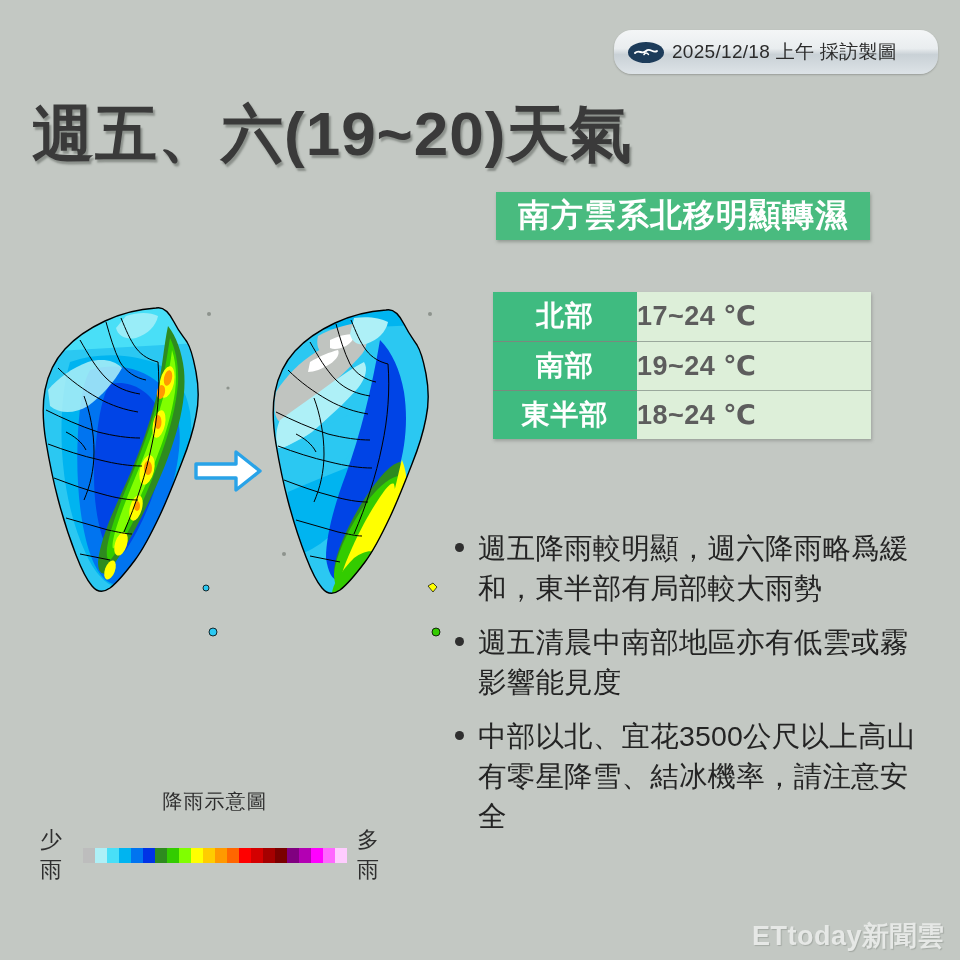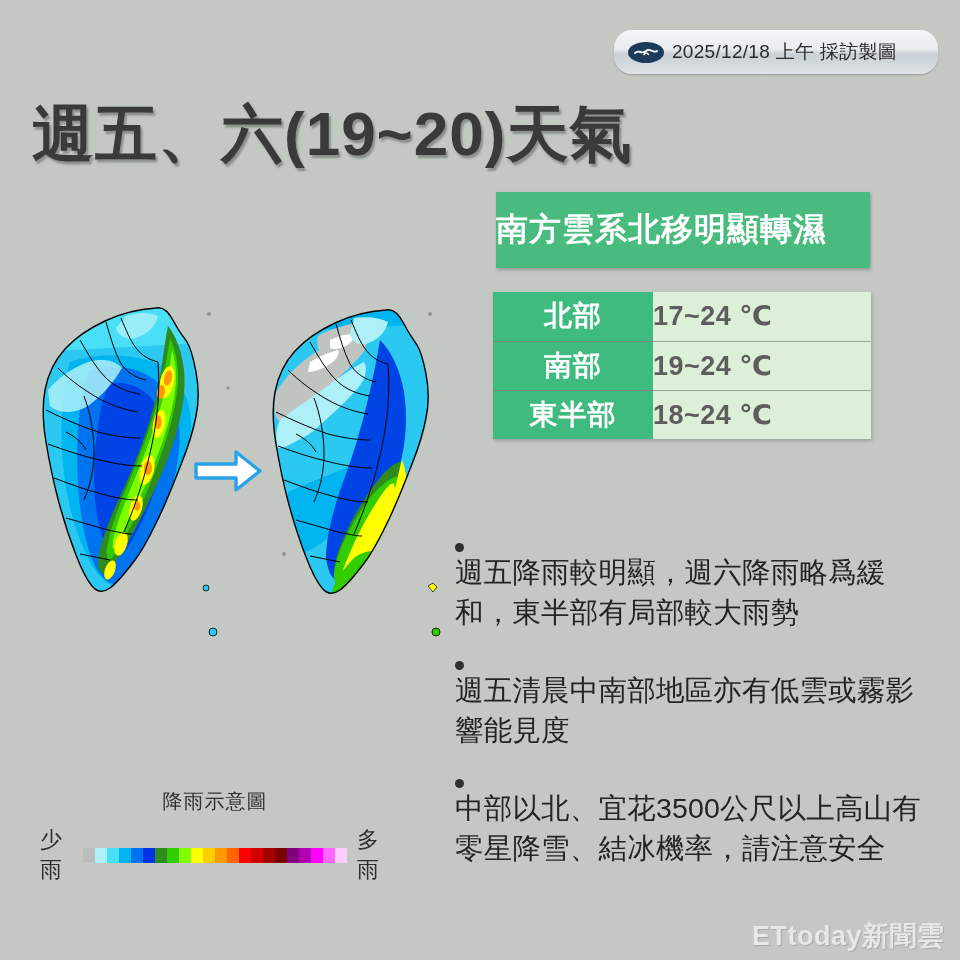--- a/index.html
+++ b/index.html
@@ -66,25 +66,25 @@
     text-shadow: 2px 3px 2px rgba(120,126,120,0.75);
     white-space: nowrap;
   }
 
   
   .banner {
     position: absolute;
     top: 192px;
     left: 496px;
     width: 374px;
-    height: 76px;
+    height: 48px;
     background: #49bb7f;
     display: flex;
     align-items: center;
-    justify-content: flex-start;
+    justify-content: center;
     box-shadow: 1px 2px 3px rgba(110,116,110,0.55);
   }
   .banner-text {
     font-size: 32px;
     font-weight: bold;
     color: #ffffff;
     letter-spacing: 1px;
     white-space: nowrap;
   }
 
@@ -92,21 +92,21 @@
   .temp-table {
     position: absolute;
     top: 292px;
     left: 493px;
     width: 378px;
     border-collapse: collapse;
     box-shadow: 1px 2px 3px rgba(110,116,110,0.45);
   }
   .temp-table tr { height: 49px; }
   .temp-region {
-    width: 160px;
+    width: 144px;
     background: #3fbb80;
     color: #ffffff;
     font-size: 28px;
     font-weight: bold;
     text-align: center;
     letter-spacing: 1px;
     border-bottom: 1px solid #7a8a7e;
     padding: 0;
   }
   .temp-table tr:last-child .temp-region { border-bottom: none; }
@@ -125,21 +125,20 @@
   .bullets {
     position: absolute;
     top: 528px;
     left: 455px;
     width: 470px;
   }
   .bullet {
     display: flex;
     align-items: flex-start;
     margin-bottom: 14px;
-    flex-direction: column;
   }
   .bullet-dot {
     flex: 0 0 auto;
     width: 9px;
     height: 9px;
     border-radius: 50%;
     background: #2f2f2f;
     margin-top: 15px;
     margin-right: 14px;
   }

